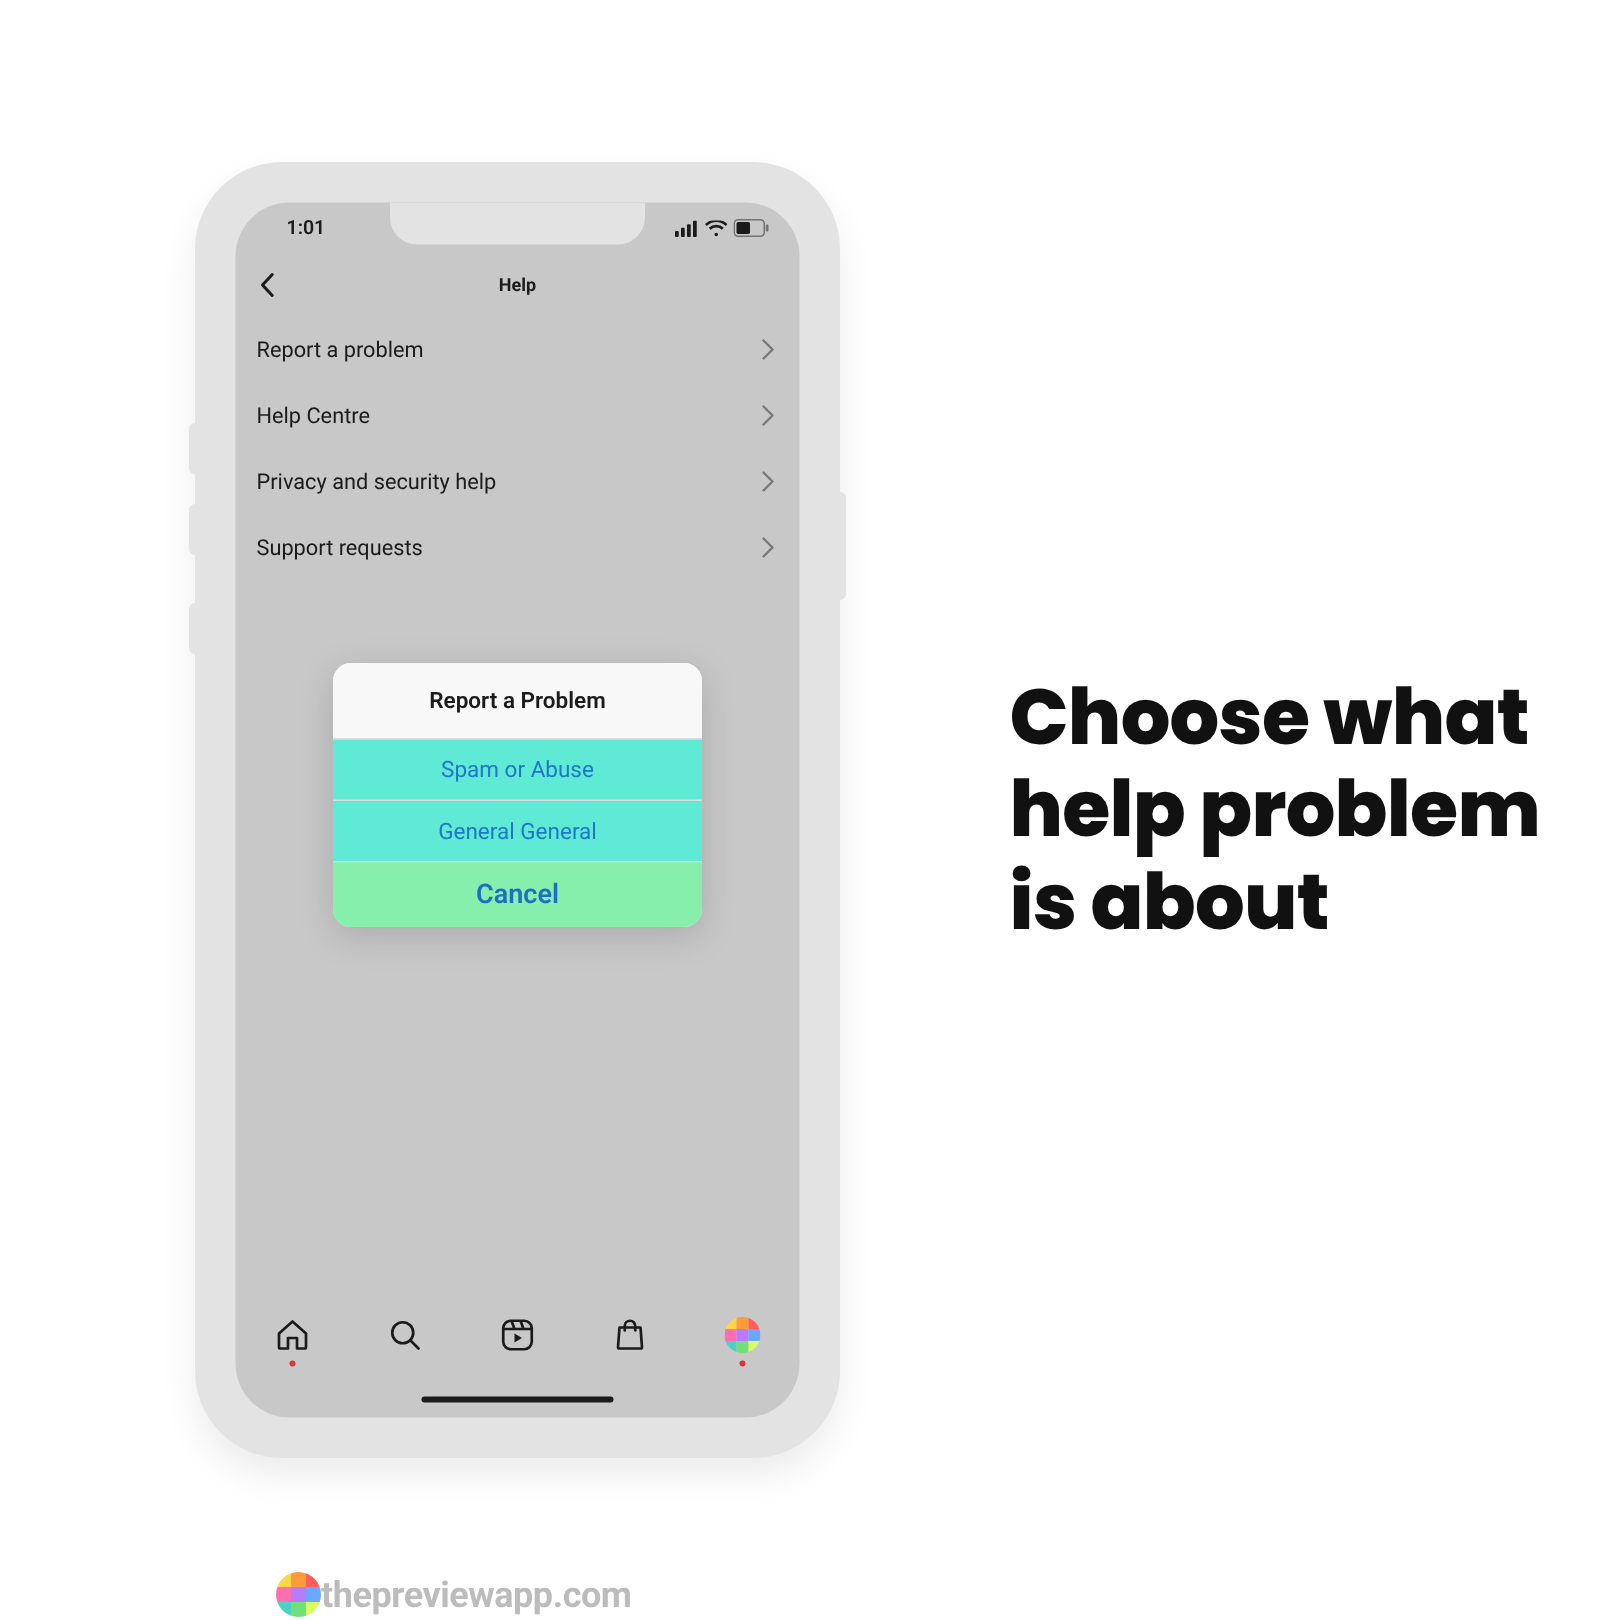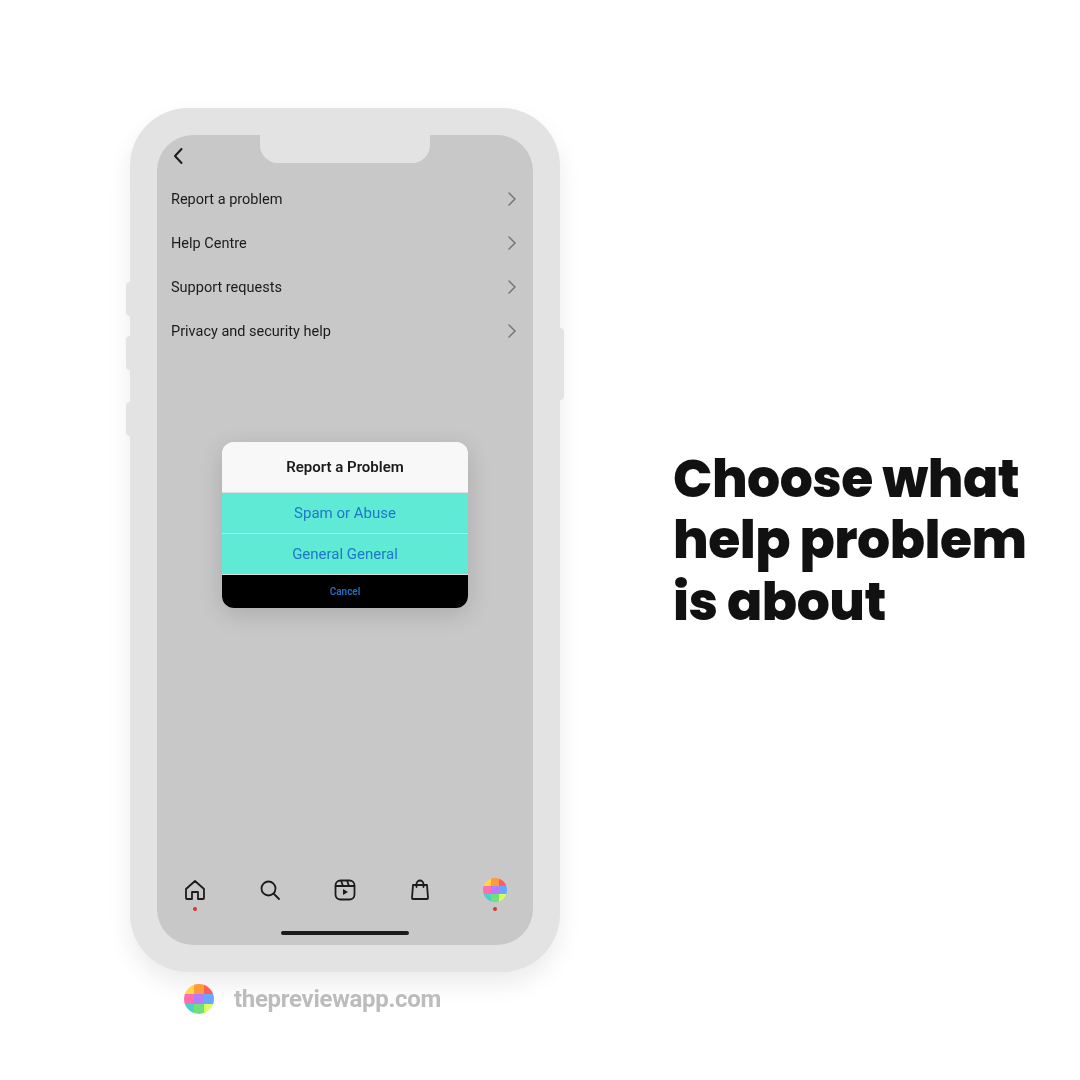--- a/index.html
+++ b/index.html
@@ -134,24 +134,24 @@
     padding: 11px 8px;
     font-size: 15px;
     color: #2177c7;
     border-bottom: 1px solid #dcdcdc;
     background:#5eead4;
   }
   .dialog-option:last-of-type { border-bottom: 1px solid #dcdcdc; }
   .dialog-cancel {
     text-align: center;
     padding: 11px 8px;
-    font-size: 10px;
+    font-size: 18px;
     font-weight: 600;
     color: #1f6fc0;
-    background:#000000;
+    background:#86efac;
   }
 
   .bottom-nav {
     position: absolute;
     bottom: 0;
     left: 0; right: 0;
     height: 80px;
     display: flex;
     align-items: flex-start;
     justify-content: space-around;
@@ -180,24 +180,24 @@
     font-weight: 800;
     line-height: 1.18;
     color: #111;
     letter-spacing: -0.5px;
     font-family: "Segoe UI", Poppins, -apple-system, sans-serif;
   }
 
   .brand {
     position: absolute;
     left: 184px;
-    top: 984px;
+    top: 1048px;
     display: flex;
     align-items: center;
-    gap: 20px;
+    gap: 0;
   }
   .brand-logo {
     width: 30px; height: 30px;
   }
   .brand-text {
     font-size: 24px;
     font-weight: 700;
     color: #bcbcbc;
     letter-spacing: -0.3px;
   }
@@ -218,20 +218,39 @@
   .rainbow > div:nth-child(8){background:#6fe07a}
   .rainbow > div:nth-child(9){background:#d7ff5e}
 </style>
 </head>
 <body>
 
 <div class="phone-frame">
   <div class="screen">
     <div class="notch"></div>
 
+    <div class="status-bar">
+      <span class="time">1:01</span>
+      <span class="status-right">
+        <svg width="16" height="11" viewBox="0 0 16 11">
+            <rect x="0" y="7" width="2.5" height="4" rx="0.7" fill="#1b1b1b"></rect>
+            <rect x="4" y="4.8" width="2.5" height="6.2" rx="0.7" fill="#1b1b1b"></rect>
+            <rect x="8" y="2.5" width="2.5" height="8.5" rx="0.7" fill="#1b1b1b"></rect>
+            <rect x="12" y="0" width="2.5" height="11" rx="0.7" fill="#1b1b1b"></rect>
+          </svg>
+        <svg width="15" height="11" viewBox="0 0 15 11">
+            <path d="M7.5 10.5a1.2 1.2 0 100-2.4 1.2 1.2 0 000 2.4zM3.8 6.2a5.4 5.4 0 017.4 0l1.3-1.3a7.2 7.2 0 00-10 0l1.3 1.3zM1.2 3.6a9 9 0 0112.6 0L15 2.4a10.8 10.8 0 00-15 0l1.2 1.2z" fill="#1b1b1b"></path>
+          </svg>
+        <svg width="24" height="12" viewBox="0 0 24 12">
+            <rect x="0.5" y="0.5" width="20" height="11" rx="2.5" fill="none" stroke="#1b1b1b" stroke-width="1" opacity="0.5"></rect>
+            <rect x="2" y="2" width="9" height="8" rx="1.2" fill="#1b1b1b"></rect>
+            <rect x="21.5" y="3.6" width="1.8" height="4.8" rx="0.9" fill="#1b1b1b" opacity="0.5"></rect>
+          </svg>
+      </span>
+    </div>
 
     <div class="nav-header">
       <span class="back">
         <svg width="20" height="20" viewBox="0 0 20 20">
             <path d="M12.5 3 6 10l6.5 7" fill="none" stroke="#1b1b1b" stroke-width="2" stroke-linecap="round" stroke-linejoin="round"></path>
           </svg>
       </span>
       <span class="title">Help</span>
     </div>
 
@@ -242,27 +261,27 @@
             <path d="M4 1l6 6-6 6" fill="none" stroke="#1b1b1b" stroke-width="1.6" stroke-linecap="round" stroke-linejoin="round"></path>
           </svg>
       </div>
       <div class="menu-row">
         <span>Help Centre</span>
         <svg class="chev-r" viewBox="0 0 14 14">
             <path d="M4 1l6 6-6 6" fill="none" stroke="#1b1b1b" stroke-width="1.6" stroke-linecap="round" stroke-linejoin="round"></path>
           </svg>
       </div>
       <div class="menu-row">
-        <span>Support requests</span>
+        <span>Privacy and security help</span>
         <svg class="chev-r" viewBox="0 0 14 14">
             <path d="M4 1l6 6-6 6" fill="none" stroke="#1b1b1b" stroke-width="1.6" stroke-linecap="round" stroke-linejoin="round"></path>
           </svg>
       </div>
       <div class="menu-row">
-        <span>Privacy and security help</span>
+        <span>Support requests</span>
         <svg class="chev-r" viewBox="0 0 14 14">
             <path d="M4 1l6 6-6 6" fill="none" stroke="#1b1b1b" stroke-width="1.6" stroke-linecap="round" stroke-linejoin="round"></path>
           </svg>
       </div>
     </div>
 
     <div class="dialog">
       <div class="dialog-title">Report a Problem</div>
       <div class="dialog-option">Spam or Abuse</div>
       <div class="dialog-option">General General</div>

